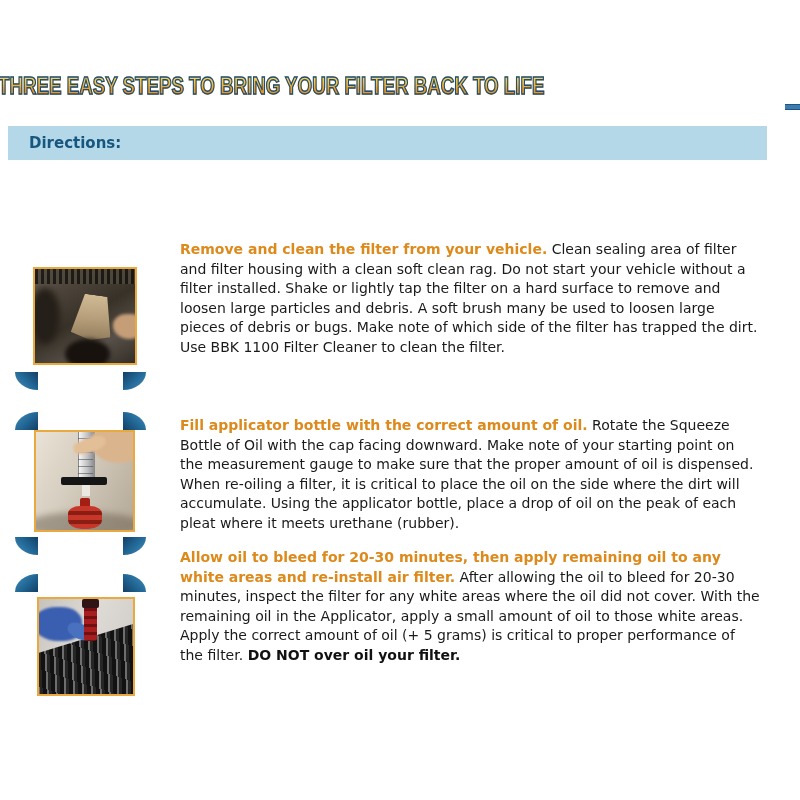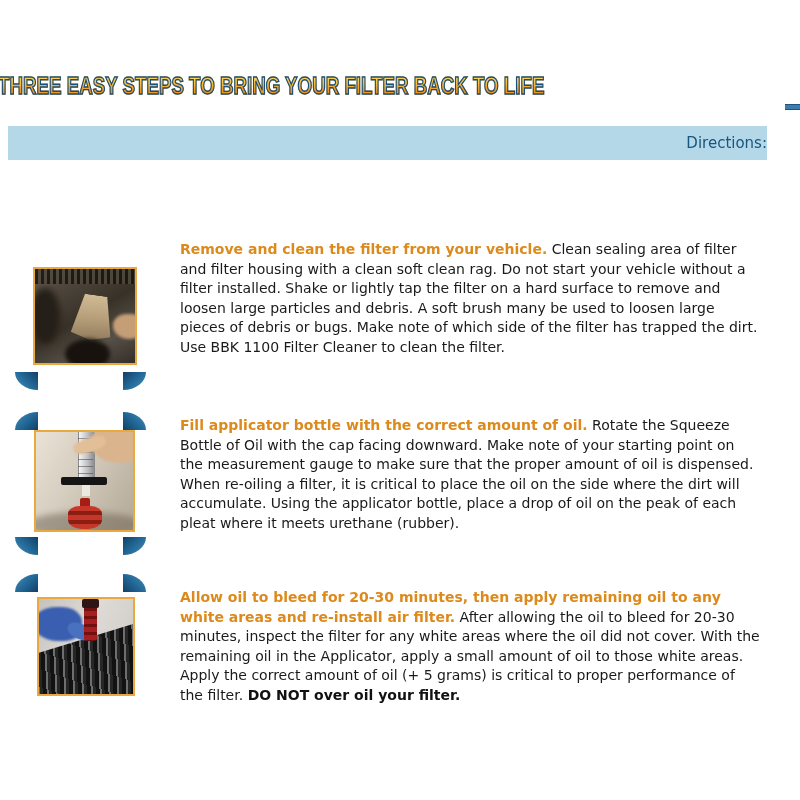--- a/index.html
+++ b/index.html
@@ -23,27 +23,27 @@
       -webkit-background-clip:text;background-clip:text;color:transparent;
     }
   }
   
   .edge-dash{position:absolute;left:785px;top:104px;width:15px;height:4px;
     background:#3c7cb0;border-top:1px solid #1d5480;border-bottom:1px solid #1d5480;}
   
   .directions{position:absolute;left:8px;top:126px;width:759px;height:34px;
     background:#b5d8e9;}
   .directions span{display:block;padding-left:21px;line-height:34px;
-    font-size:15px;font-weight:normal;color:#16567f;text-align:right;}
+    font-size:15px;font-weight:bold;color:#16567f;}
   
   .step-text{position:absolute;left:180px;width:580px;margin:0;
     font-size:14px;line-height:19.5px;}
   .step-text .lead{color:#dd8a1c;font-weight:bold;}
   .step-text .end-bold{color:#111;font-weight:bold;}
-  .t1{top:240px;} .t2{top:416px;} .t3{top:588px;}
+  .t1{top:240px;} .t2{top:416px;} .t3{top:548px;}
   
   .photo{position:absolute;border:2px solid #eaa93f;overflow:hidden;background:#9a948c;}
   .photo > div{position:absolute;}
   .photo1{left:33px;top:267px;width:100px;height:94px;}
   .photo2{left:34px;top:430px;width:97px;height:98px;}
   .photo3{left:37px;top:597px;width:94px;height:95px;}
   
   .p1-base{inset:0;background:linear-gradient(150deg,#6b6157 0%,#4e463c 22%,#383128 50%,#575048 75%,#332e28 100%);}
   .p1-grille{left:0;top:0;right:0;height:15px;background:repeating-linear-gradient(90deg,#15130f 0 3px,#4e483c 3px 6px);opacity:.85;}
   .p1-shadow{left:-5%;top:20%;width:30%;height:60%;background:#241f18;border-radius:50%;filter:blur(3px);}

